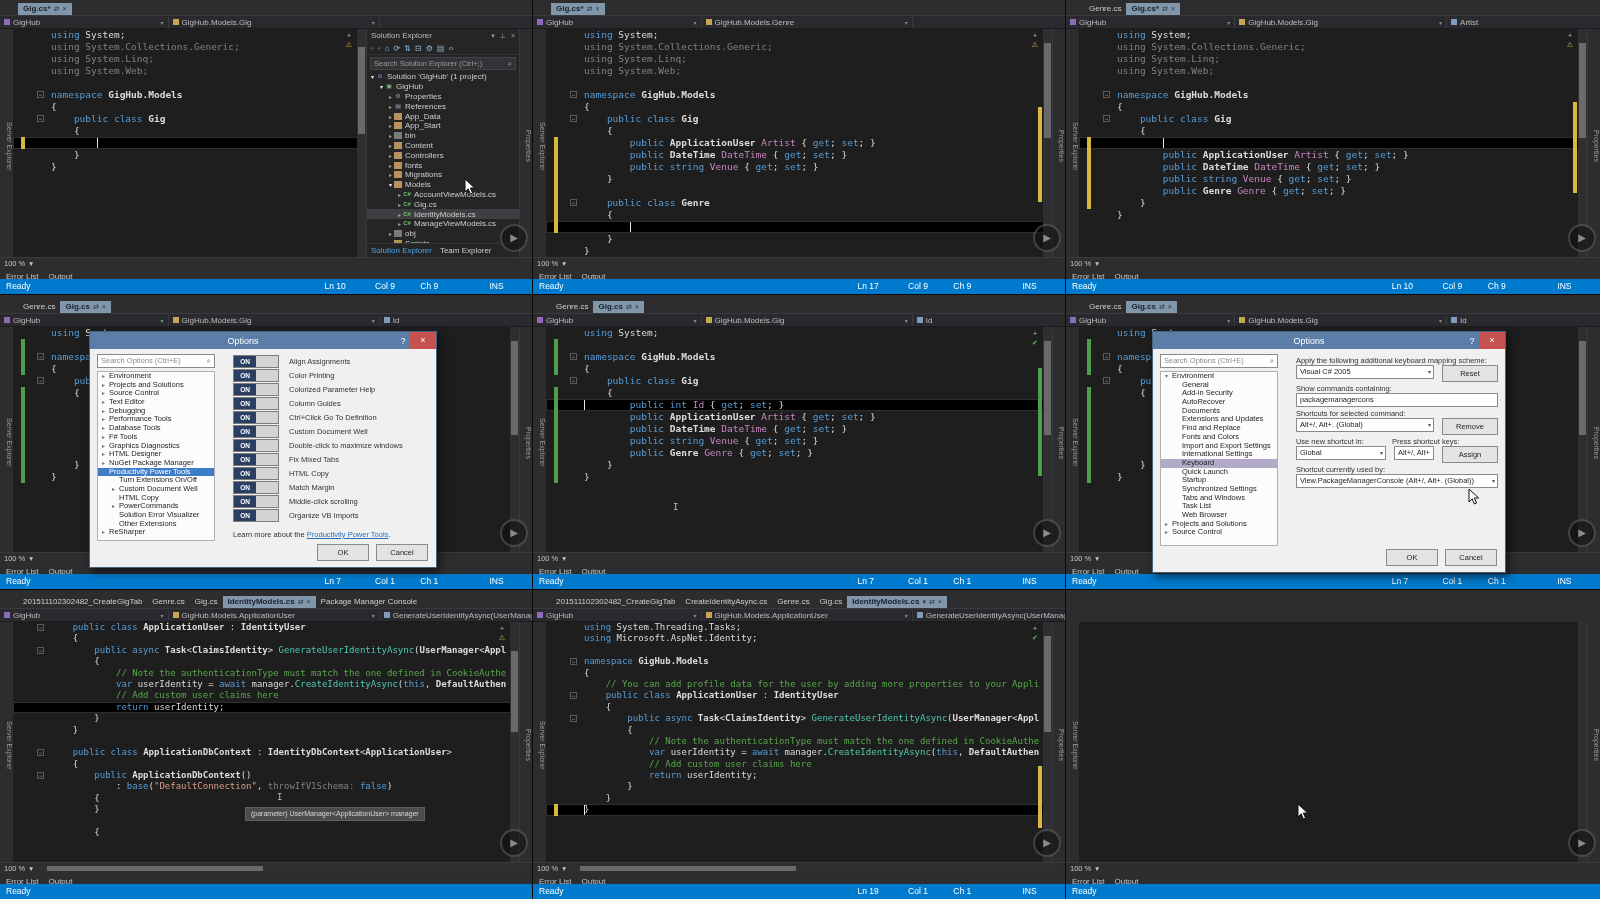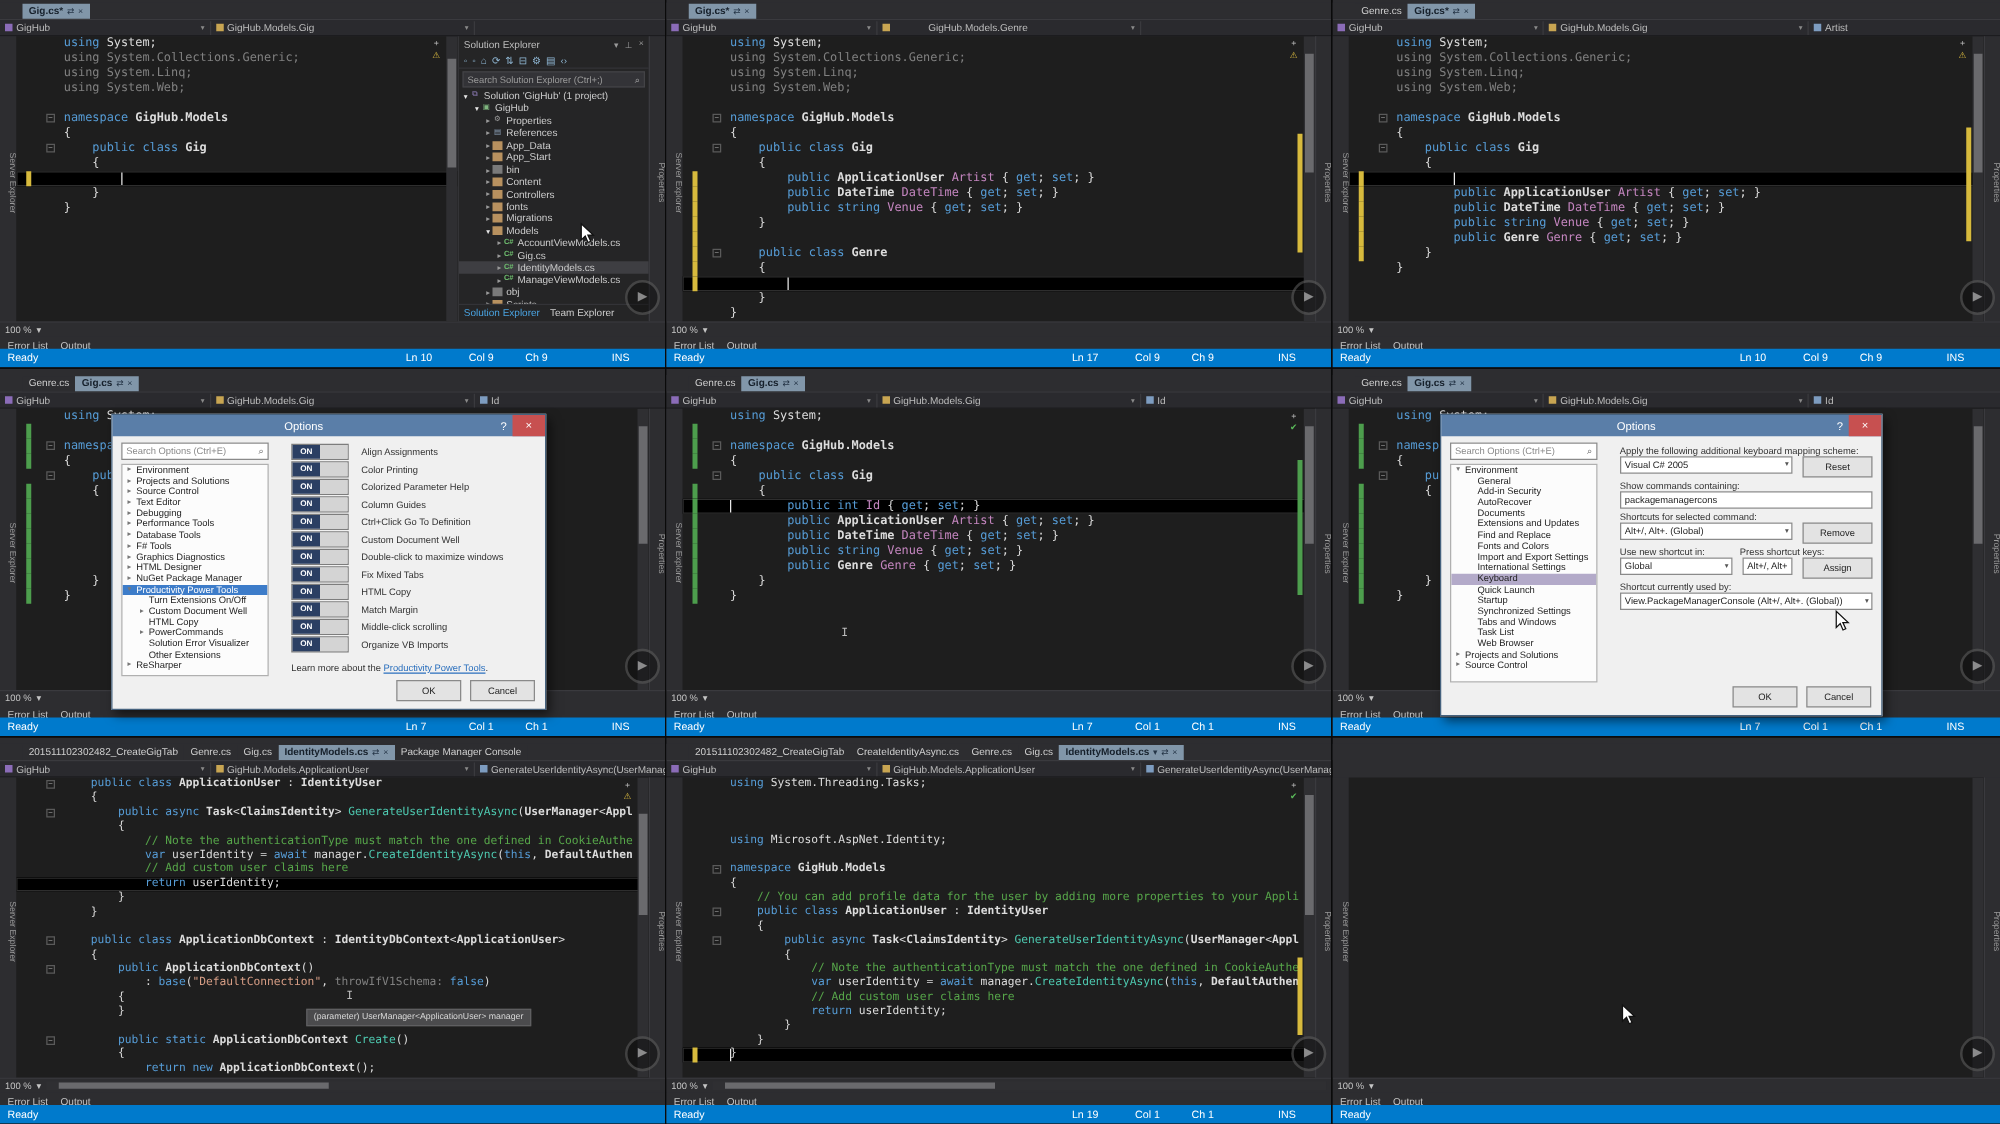--- a/index.html
+++ b/index.html
@@ -298,21 +298,21 @@
     <div class="panel" style="left: 533px; top: 0px; width: 532px; height: 294px;">
       <div class="tabbar" style="margin-top: 2px;">
         <div class="tab act"><span>Gig.cs*</span><span class="tctl">⇄</span><span class="tctl">×</span></div>
       </div>
       <div class="navbar">
         <div class="combo" style="width: 30%;">
           <span class="ci project-icon"></span>
           <span>GigHub</span>
           <span class="dd">▾</span>
         </div>
-        <div class="combo" style="width: 38%; gap: 28px;">
+        <div class="combo" style="width: 38%;">
           <span class="ci class-icon"></span>
           <span>GigHub.Models.Genre</span>
           <span class="dd">▾</span>
         </div>
       </div>
       <div class="body" style="height: 228px;">
         <div class="vstrip">
           <span>Server Explorer</span>
         </div>
         <div class="editor">
@@ -993,23 +993,21 @@
           <div class="ln" style="height: 11.4px; line-height: 11.4px; font-size: 9px;"><span class="w">        }</span></div>
           <div class="ln" style="height: 11.4px; line-height: 11.4px; font-size: 9px;"><span class="w">    }</span></div>
           <div class="ln" style="height: 11.4px; line-height: 11.4px; font-size: 9px;"></div>
           <div class="ln" style="height: 11.4px; line-height: 11.4px; font-size: 9px;"><span class="obox">−</span><span class="k">    public class </span><span class="t">ApplicationDbContext</span><span class="w"> : </span><span class="t">IdentityDbContext</span><span class="w">&lt;</span><span class="t">ApplicationUser</span><span class="w">&gt;</span></div>
           <div class="ln" style="height: 11.4px; line-height: 11.4px; font-size: 9px;"><span class="w">    {</span></div>
           <div class="ln" style="height: 11.4px; line-height: 11.4px; font-size: 9px;"><span class="obox">−</span><span class="k">        public </span><span class="t">ApplicationDbContext</span><span class="w">()</span></div>
           <div class="ln" style="height: 11.4px; line-height: 11.4px; font-size: 9px;"><span class="w">            : </span><span class="k">base</span><span class="w">(</span><span class="st">"DefaultConnection"</span><span class="w">, </span><span class="g">throwIfV1Schema:</span><span class="w"> </span><span class="k">false</span><span class="w">)</span></div>
           <div class="ln" style="height: 11.4px; line-height: 11.4px; font-size: 9px;"><span class="w">        {</span></div>
           <div class="ln" style="height: 11.4px; line-height: 11.4px; font-size: 9px;"><span class="w">        }</span></div>
           <div class="ln" style="height: 11.4px; line-height: 11.4px; font-size: 9px;"></div>
-          <div class="ln" style="height: 11.4px; line-height: 11.4px; font-size: 9px;"><span class="obox">−</span><span class="k">        public static </span><span class="t">ApplicationDbContext</span><span class="w"> </span><span class="m">Create</span><span class="w">()</span></div>
           <div class="ln" style="height: 11.4px; line-height: 11.4px; font-size: 9px;"><span class="w">        {</span></div>
-          <div class="ln" style="height: 11.4px; line-height: 11.4px; font-size: 9px;"><span class="k">            return new</span><span class="w"> </span><span class="t">ApplicationDbContext</span><span class="w">();</span></div>
           <div class="vscroll">
             <div class="vthumb" style="top: 12%; height: 34%;"></div>
           </div>
           <div class="eicons">
             <div>+</div>
             <div class="warn">⚠</div>
           </div>
           <div class="tooltip" style="left: 232px; top: 185px;">(parameter) UserManager&lt;ApplicationUser&gt; manager</div>
           <div class="ibeam" style="left: 264px; top: 170px;">I</div>
         </div>
@@ -1058,21 +1056,21 @@
           <span class="ci member-icon"></span>
           <span>GenerateUserIdentityAsync(UserManager&lt;Application</span>
         </div>
       </div>
       <div class="body" style="height: 240px;">
         <div class="vstrip">
           <span>Server Explorer</span>
         </div>
         <div class="editor">
           <div class="ln" style="height: 11.4px; line-height: 11.4px; font-size: 9px;"><span class="k">using</span><span class="w"> System.Threading.Tasks;</span></div>
-          <div class="ln" style="height: 11.4px; line-height: 11.4px; font-size: 9px; margin-top: 34px;"><span class="k">using</span><span class="w"> Microsoft.AspNet.Identity;</span></div>
+          <div class="ln" style="height: 11.4px; line-height: 11.4px; font-size: 9px;"><span class="k">using</span><span class="w"> Microsoft.AspNet.Identity;</span></div>
           <div class="ln" style="height: 11.4px; line-height: 11.4px; font-size: 9px;"></div>
           <div class="ln" style="height: 11.4px; line-height: 11.4px; font-size: 9px;"><span class="obox">−</span><span class="k">namespace</span><span class="t"> GigHub.Models</span></div>
           <div class="ln" style="height: 11.4px; line-height: 11.4px; font-size: 9px;"><span class="w">{</span></div>
           <div class="ln" style="height: 11.4px; line-height: 11.4px; font-size: 9px;"><span class="c">    // You can add profile data for the user by adding more properties to your Appli</span></div>
           <div class="ln" style="height: 11.4px; line-height: 11.4px; font-size: 9px;"><span class="obox">−</span><span class="k">    public class </span><span class="t">ApplicationUser</span><span class="w"> : </span><span class="t">IdentityUser</span></div>
           <div class="ln" style="height: 11.4px; line-height: 11.4px; font-size: 9px;"><span class="w">    {</span></div>
           <div class="ln" style="height: 11.4px; line-height: 11.4px; font-size: 9px;"><span class="obox">−</span><span class="k">        public async </span><span class="t">Task</span><span class="w">&lt;</span><span class="t">ClaimsIdentity</span><span class="w">&gt; </span><span class="m">GenerateUserIdentityAsync</span><span class="w">(</span><span class="t">UserManager</span><span class="w">&lt;</span><span class="t">Appl</span></div>
           <div class="ln" style="height: 11.4px; line-height: 11.4px; font-size: 9px;"><span class="w">        {</span></div>
           <div class="ln" style="height: 11.4px; line-height: 11.4px; font-size: 9px;"><span class="c">            // Note the authenticationType must match the one defined in CookieAuthe</span></div>
           <div class="ln" style="height: 11.4px; line-height: 11.4px; font-size: 9px;"><span class="k">            var</span><span class="w"> userIdentity = </span><span class="k">await</span><span class="w"> manager.</span><span class="m">CreateIdentityAsync</span><span class="w">(</span><span class="k">this</span><span class="w">, </span><span class="t">DefaultAuthen</span></div>

